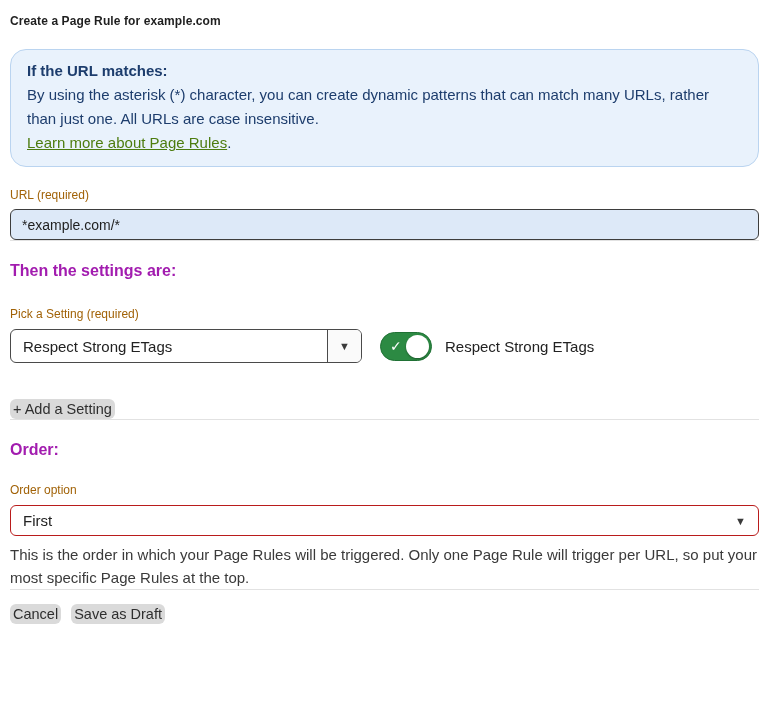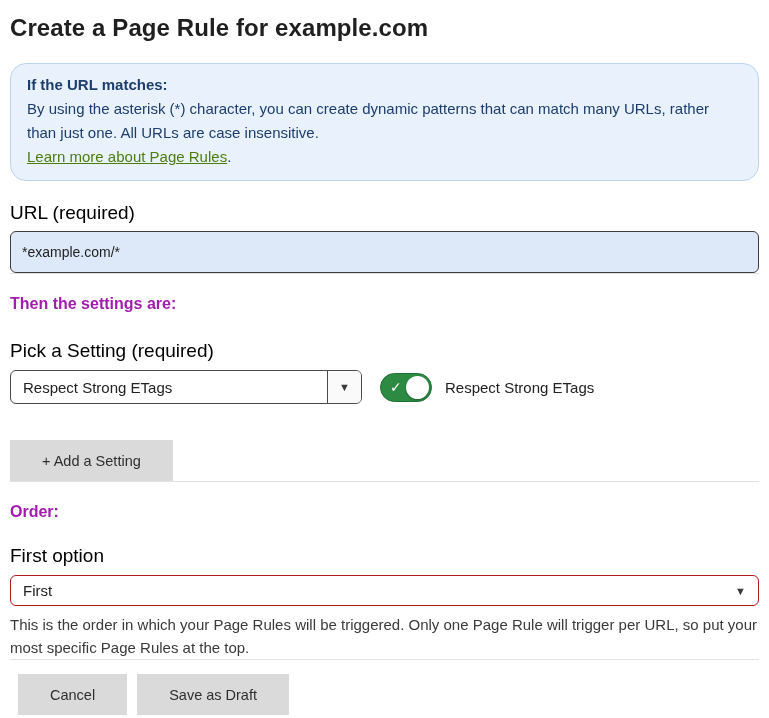--- a/index.html
+++ b/index.html
@@ -6,21 +6,21 @@
   html, body { background: #ffffff; }
   body {
     width: 769px;
     height: 718px;
     font-family: "Liberation Sans", "DejaVu Sans", sans-serif;
     color: #222222;
     padding: 10px 10px 0 10px;
     overflow: hidden;
   }
   .page-title {
-    font-size: 24px;
+    font-size: 12px;
     font-weight: bold;
     color: #1f1f1f;
     margin-top: 4px;
     letter-spacing: 0.1px;
   }
   
   .info-box {
     margin-top: 21px;
     background: #e9f2fc;
     border: 1px solid #bad4f0;
@@ -31,29 +31,29 @@
     line-height: 24px;
   }
   .info-box .info-heading { font-weight: bold; }
   .info-box a.info-link {
     color: #4d7c0f;
     text-decoration: underline;
     cursor: pointer;
   }
   
   .field-label {
-    font-size: 19px;
-    color: #000000;
+    font-size: 12px;
+    color: #a16207;
     display: block;
   }
   .url-label { margin-top: 21px; }
   .url-input {
     margin-top: 7px;
     width: 100%;
-    height: 42px;
+    height: 31px;
     background: #dde9f8;
     border: 1px solid #3d3d3d;
     border-radius: 6px;
     padding: 0 11px;
     font-size: 14px;
     color: #1f1f1f;
     font-family: inherit;
     outline: none;
   }
   hr.divider {
@@ -139,23 +139,23 @@
     box-shadow: 0 1px 2px rgba(0,0,0,0.35);
   }
   .toggle-label {
     margin-left: 13px;
     font-size: 15px;
     color: #222222;
   }
   
   .btn {
     border: none;
-    border-radius: 0;
-    height: 41px;
-    padding: 0 32px;
+    border-radius: 6px;
+    height: 20px;
+    padding: 0 3px;
     font-size: 14.5px;
     font-family: inherit;
     cursor: pointer;
     white-space: nowrap;
   }
   .btn-gray { background: #dadada; color: #2f2f2f; }
   .btn-primary { background: #146ef5; color: #ffffff; }
   .add-setting-btn { margin-top: 36px; }
   
   .order-select-label { margin-top: 24px; }
@@ -180,21 +180,20 @@
     font-size: 15px;
     line-height: 23px;
     color: #3a3a3a;
     max-width: 749px;
   }
   .footer {
     margin-top: 14px;
     display: flex;
     align-items: center;
     gap: 10px;
-    margin-left: 8px;
   }
 </style>
 </head>
 <body>
 
 
 
 <h1 class="page-title">Create a Page Rule for example.com</h1>
 
 <div class="info-box">
@@ -223,21 +222,21 @@
   </div>
   <span class="toggle-label">Respect Strong ETags</span>
 </div>
 
 <button class="btn btn-gray add-setting-btn">+ Add a Setting</button>
 
 <hr class="divider divider-2">
 
 <h2 class="section-heading">Order:</h2>
 
-<label class="field-label order-select-label">First option</label>
+<label class="field-label order-select-label">Order option</label>
 
 <div class="select-full">
   <span>First</span>
   <span class="arrow-glyph">▼</span>
 </div>
 
 <p class="help-text">This is the order in which your Page Rules will be triggered. Only one Page Rule will trigger per URL, so put your most specific Page Rules at the top.</p>
 
 <hr class="divider divider-3">
 

